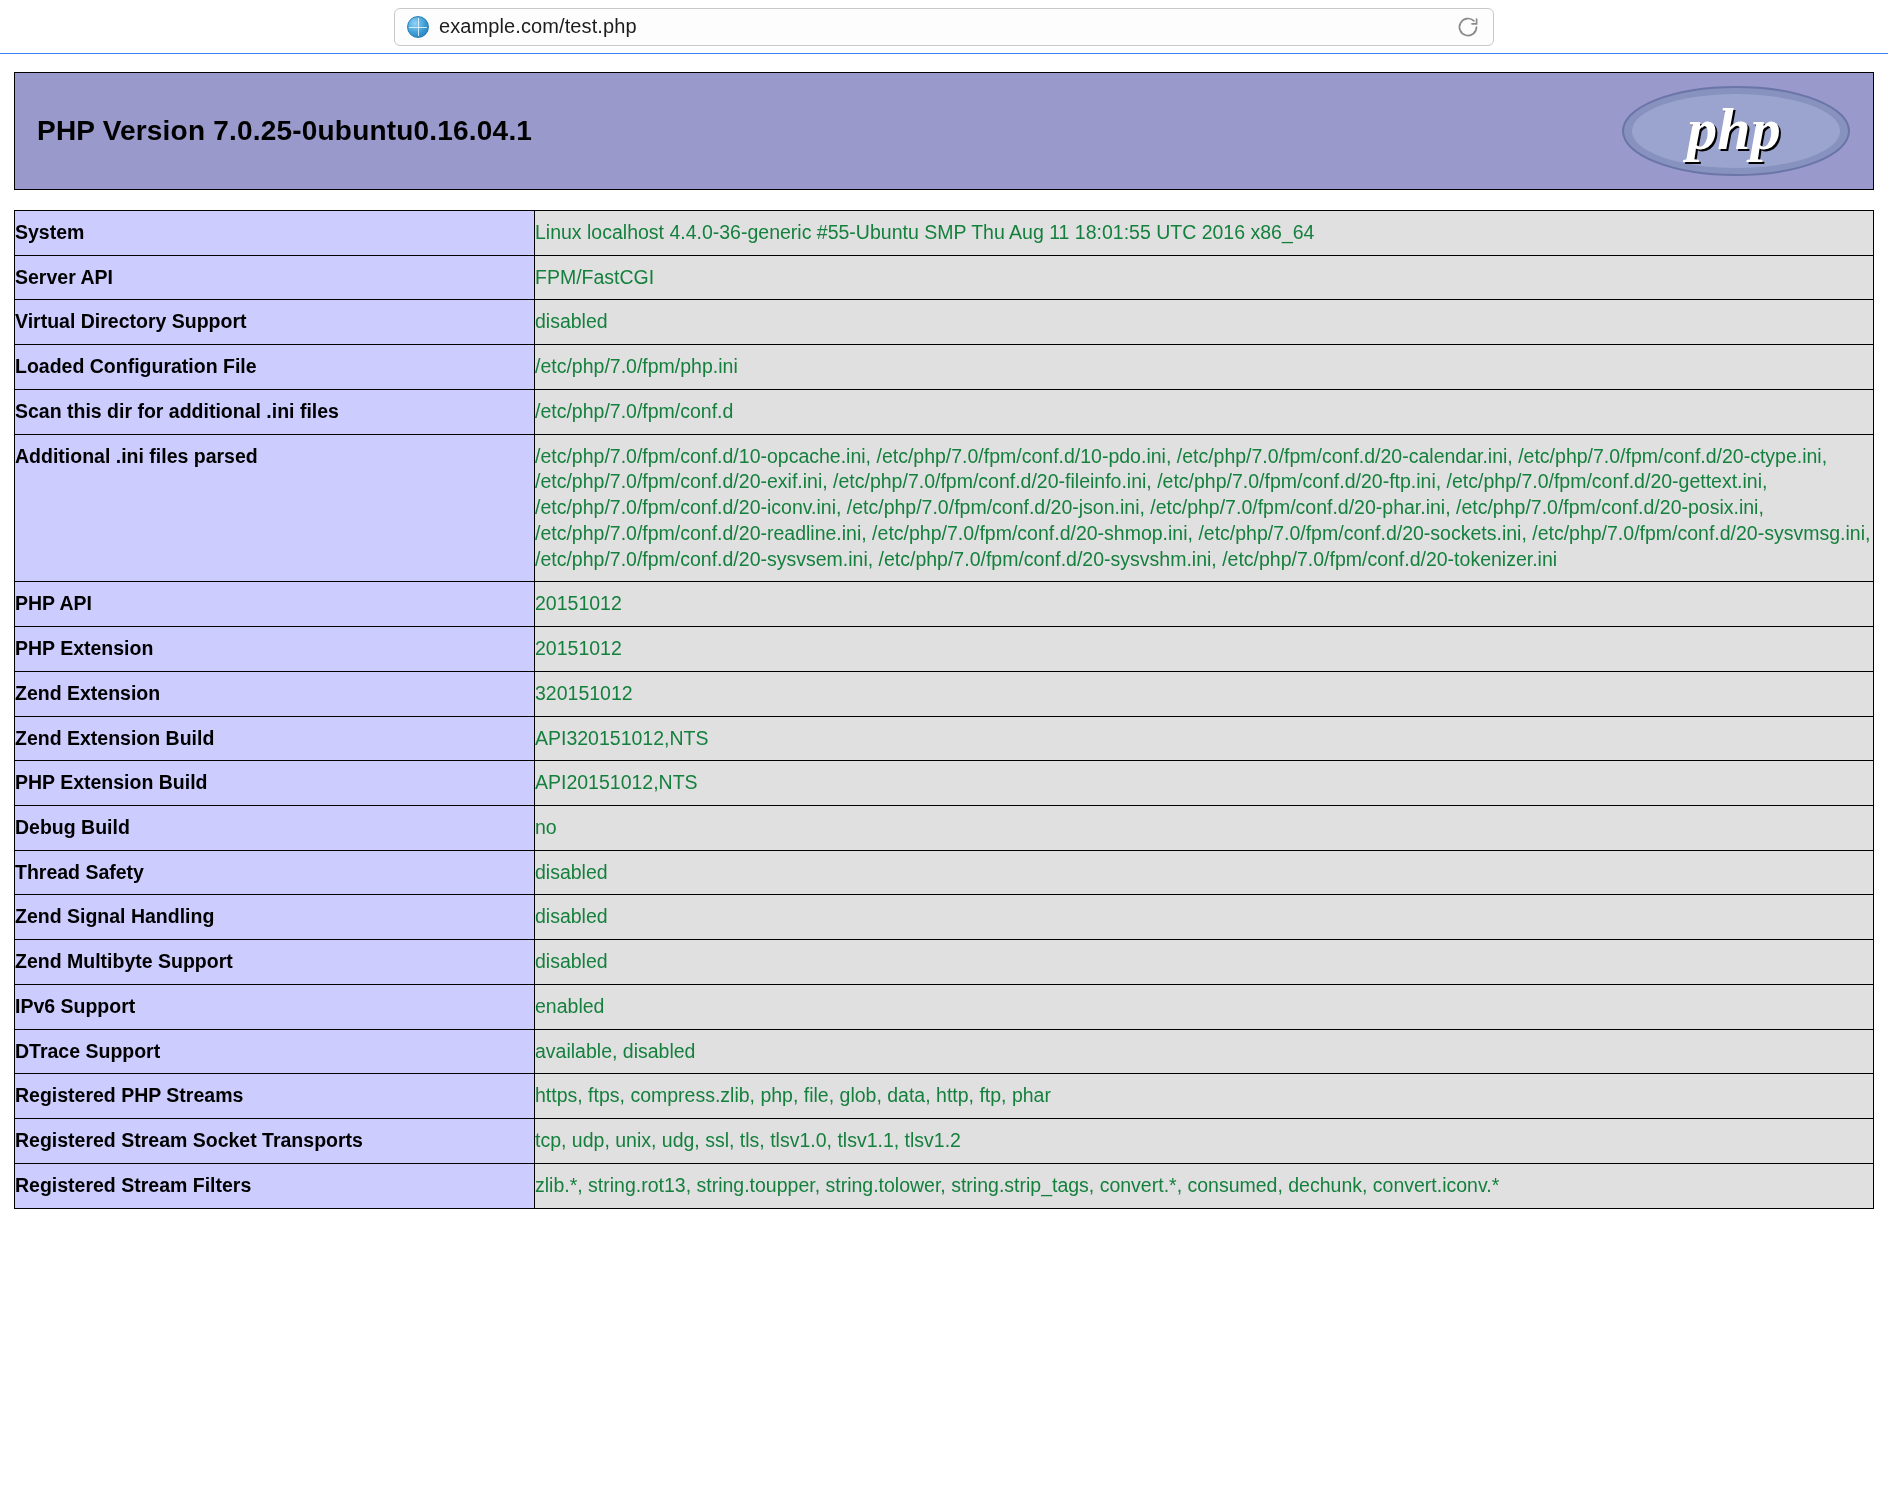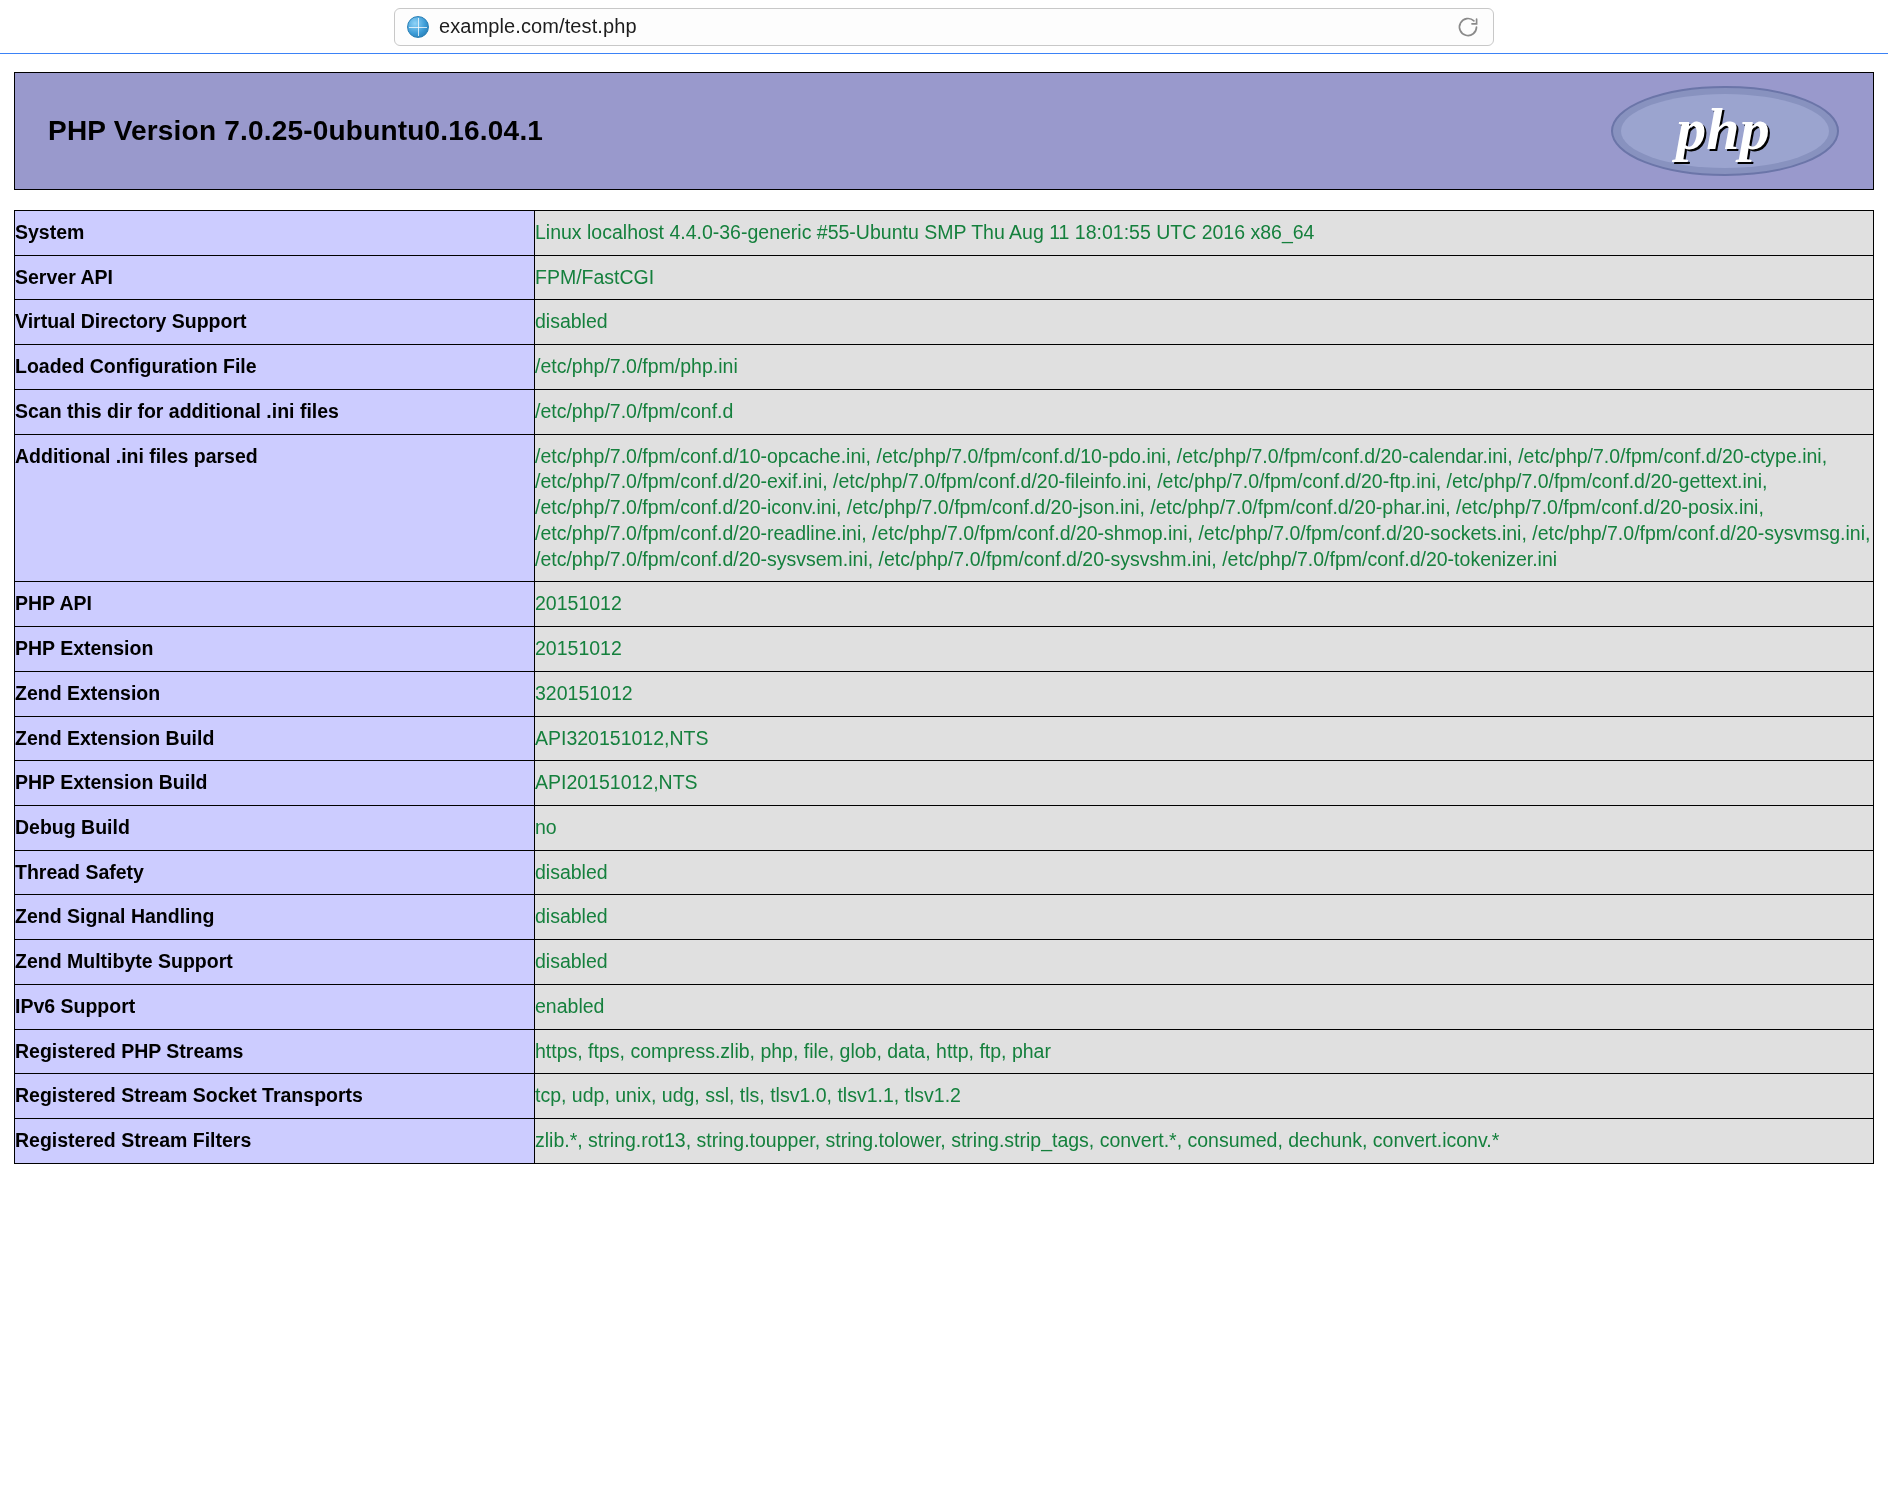--- a/index.html
+++ b/index.html
@@ -88,21 +88,21 @@
   
   .page {
     padding: 18px 14px 0 14px;
   }
   .php-header {
     background: #9999cc;
     border: 1px solid #000000;
     display: flex;
     align-items: center;
     justify-content: space-between;
-    padding: 14px 33px;
+    padding: 14px 22px;
     height: 118px;
   }
   .php-version {
     font-size: 28px;
     font-weight: bold;
     color: #000000;
     letter-spacing: .2px;
   }
   .php-logo {
     width: 230px;
@@ -227,20 +227,24 @@
         </tr>
         <tr>
           <td class="k">Zend Multibyte Support</td>
           <td class="v">disabled</td>
         </tr>
         <tr>
           <td class="k">IPv6 Support</td>
           <td class="v">enabled</td>
         </tr>
         <tr>
+          <td class="k">DTrace Support</td>
+          <td class="v">available, disabled</td>
+        </tr>
+        <tr>
           <td class="k">Registered PHP Streams</td>
           <td class="v">https, ftps, compress.zlib, php, file, glob, data, http, ftp, phar</td>
         </tr>
         <tr>
           <td class="k">Registered Stream Socket Transports</td>
           <td class="v">tcp, udp, unix, udg, ssl, tls, tlsv1.0, tlsv1.1, tlsv1.2</td>
         </tr>
         <tr>
           <td class="k">Registered Stream Filters</td>
           <td class="v">zlib.*, string.rot13, string.toupper, string.tolower, string.strip_tags, convert.*, consumed, dechunk, convert.iconv.*</td>

